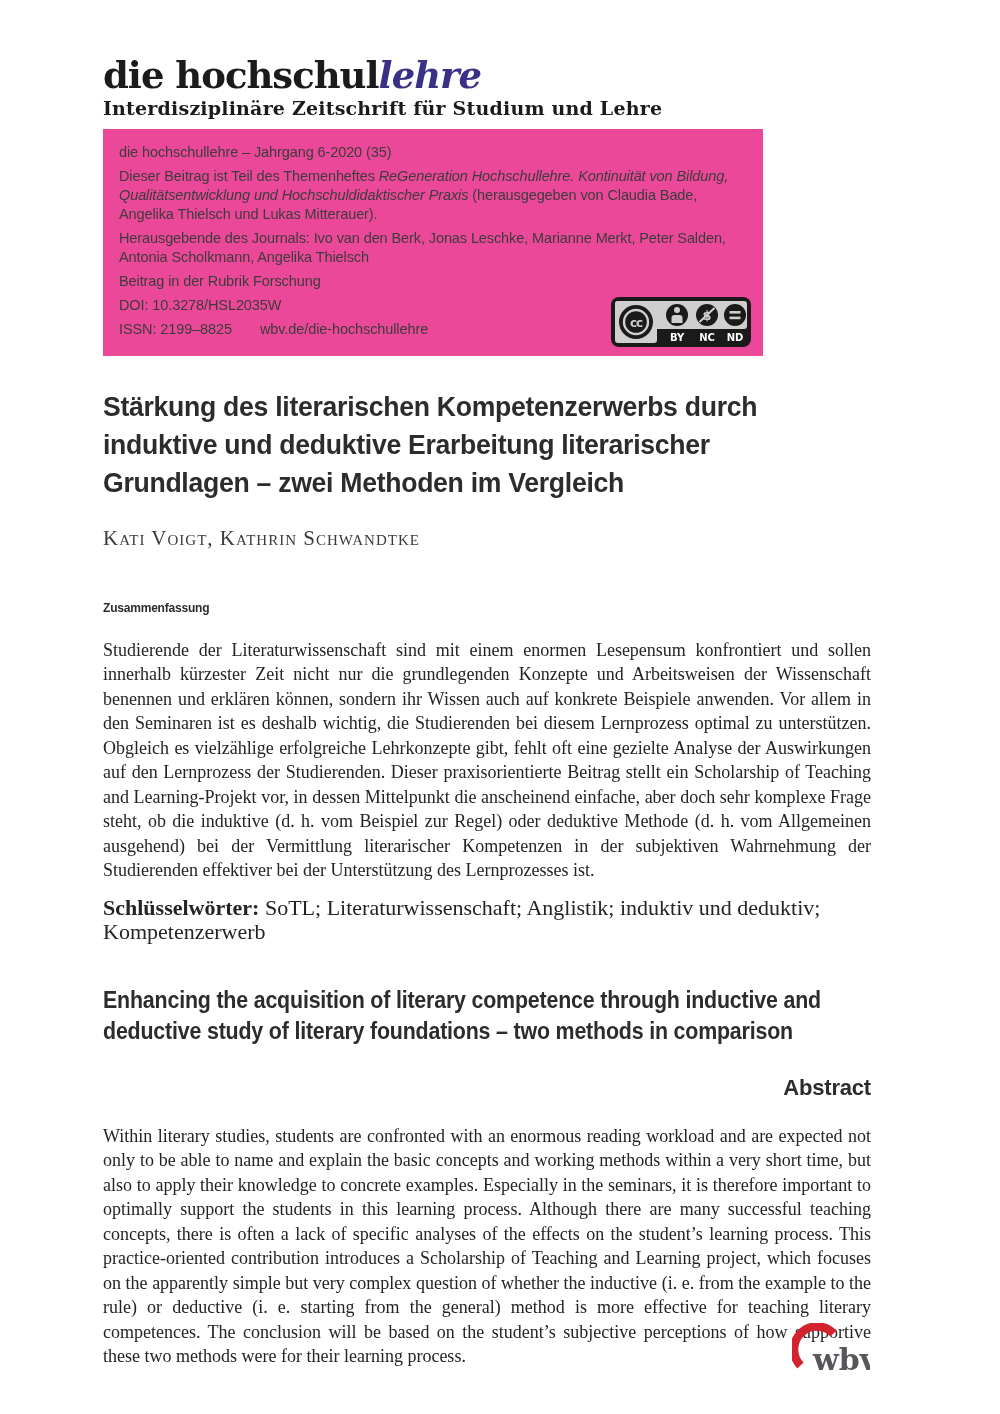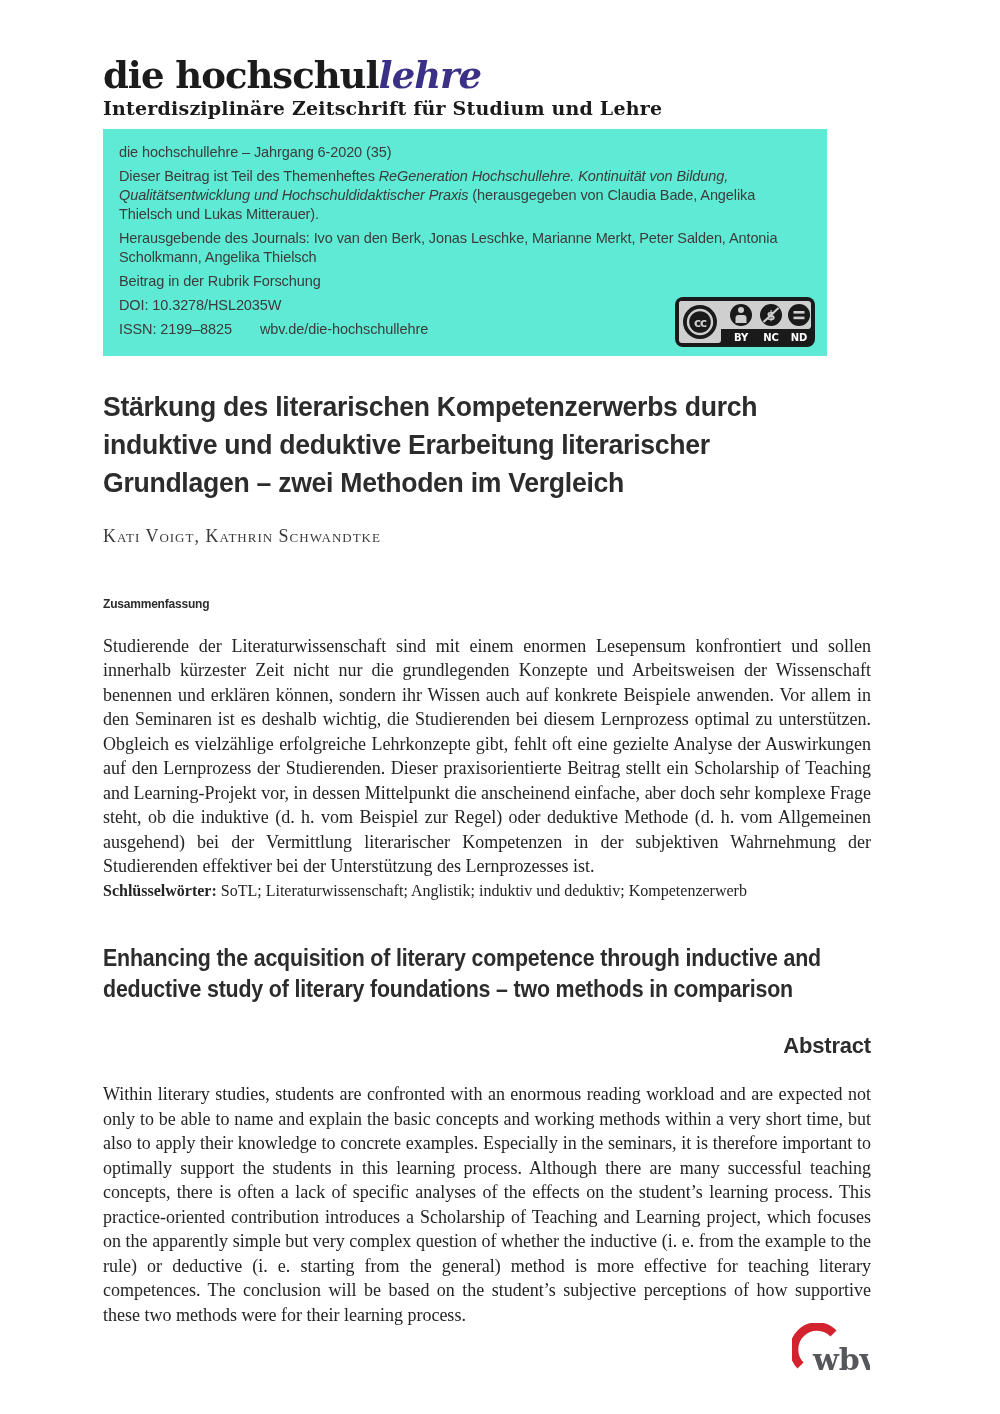--- a/index.html
+++ b/index.html
@@ -30,22 +30,22 @@
     font-size:19px;
     letter-spacing:0.2px;
     color:#1b1b1b;
     margin-top:2px;
   }
 
   
   .meta-box {
     position:relative;
     margin-top:10px;
-    width:724px;
-    background:#5eead4;
+    width:660px;
+    background:#ec4899;
     padding:12px 32px 12px 16px;
     font-size:14.5px;
     line-height:19px;
     color:#3c3c3c;
     letter-spacing:-0.1px;
   }
   .meta-row { margin:5px 0; }
   .meta-row:first-child { margin-top:2px; }
   .meta-row .it { font-style:italic; }
   .meta-issn-row { display:flex; gap:28px; }
@@ -60,42 +60,43 @@
     letter-spacing:-0.3px;
     color:#2c2c2c;
     transform:scaleX(0.95);
     transform-origin:0 0;
   }
   .title-de div { white-space:nowrap; }
   .authors {
     margin-top:24px;
     font-family:"Liberation Serif", serif;
     font-variant:small-caps;
-    font-size:18px;
+    font-size:21px;
     letter-spacing:1px;
     color:#3a3a3a;
   }
   .sec-head {
     font-weight:bold;
     font-size:12px;
     color:#2c2c2c;
     letter-spacing:-0.2px;
   }
   .sec-head.de { margin-top:50px; }
   .body-par {
     margin-top:23px;
     font-family:"Liberation Serif", serif;
     font-size:18px;
     line-height:24.5px;
     text-align:justify;
     color:#242424;
   }
   .keywords {
+    margin-top:13px;
     font-family:"Liberation Serif", serif;
-    font-size:16px;
+    font-size:22px;
     line-height:24.5px;
     color:#242424;
   }
   .keywords .kw-label { font-weight:bold; }
   .title-en {
     margin-top:40px;
     font-weight:bold;
     font-size:23px;
     line-height:31px;
     letter-spacing:-0.2px;

